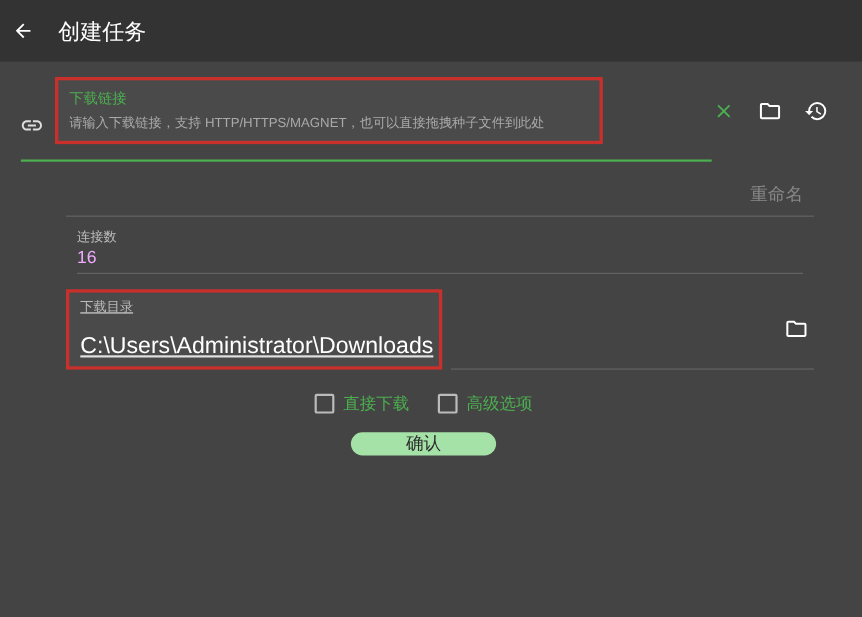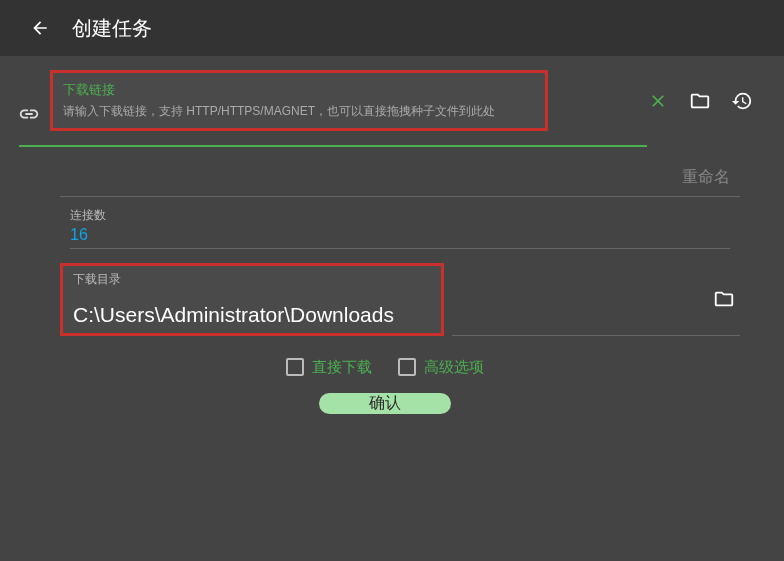--- a/index.html
+++ b/index.html
@@ -9,21 +9,21 @@
       background: #444444;
       font-family: "PingFang SC", "Microsoft YaHei", sans-serif;
       color: #e0e0e0;
       overflow: hidden;
     }
     .header {
       height: 56px;
       background: #333333;
       display: flex;
       align-items: center;
-      padding: 0 28px;
+      padding: 0 9px;
     }
     .back-btn {
       width: 24px;
       height: 24px;
       display: flex;
       align-items: center;
       justify-content: center;
       cursor: pointer;
       margin-right: 20px;
     }
@@ -102,35 +102,36 @@
       margin-left: 44px;
       margin-right: 14px;
       padding: 6px 10px 0 10px;
     }
     .small-label {
       font-size: 12px;
       color: #bbb;
     }
     .small-value {
       font-size: 16px;
-      color: #0ea5e9;
+      color: #f0abfc;
       margin-top: 2px;
     }
     .dir-row {
       display: flex;
       align-items: stretch;
       margin-top: 14px;
       gap: 8px;
     }
     .dir-field-wrapper {
       border: 3px solid #c9302c;
       background: #4a4a4a;
       padding: 5px 10px 6px 10px;
       margin-left: 44px;
-      width: 384px;
+      width: 342px;
+      text-decoration: underline;
     }
     .dir-label {
       font-size: 12px;
       color: #bbb;
     }
     .dir-value {
       font-size: 21px;
       color: #ffffff;
       margin-top: 15px;
     }

